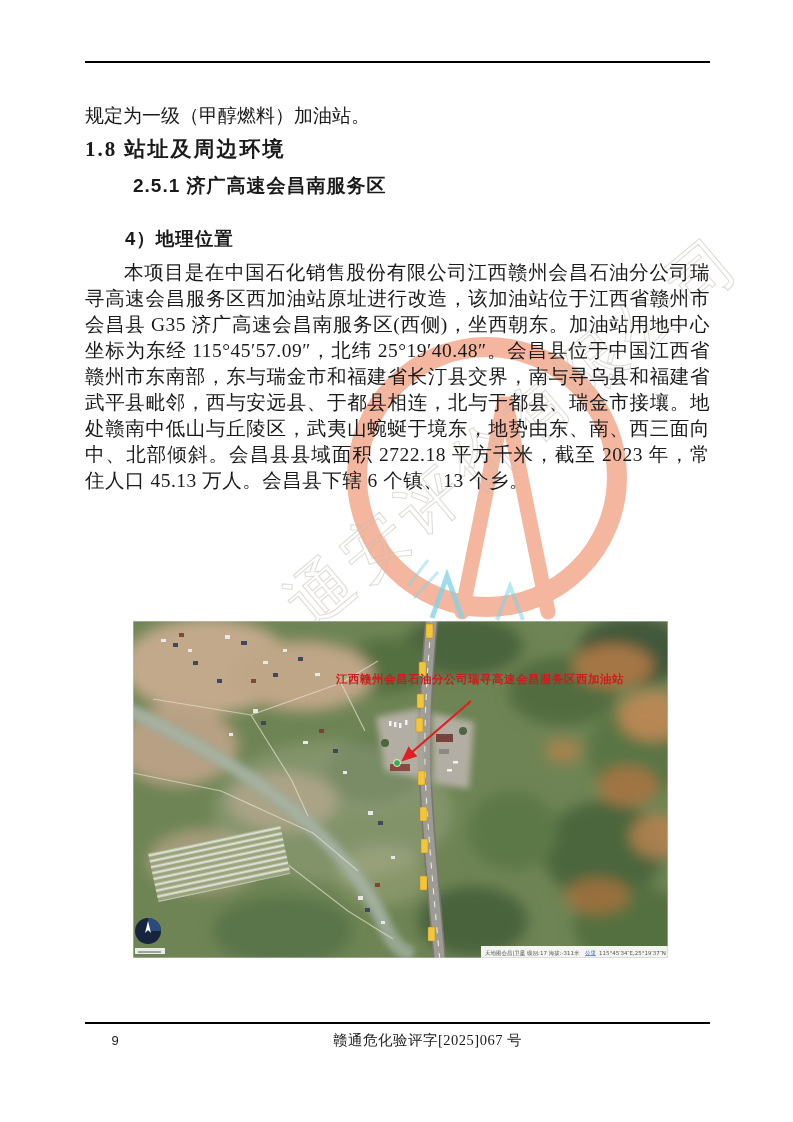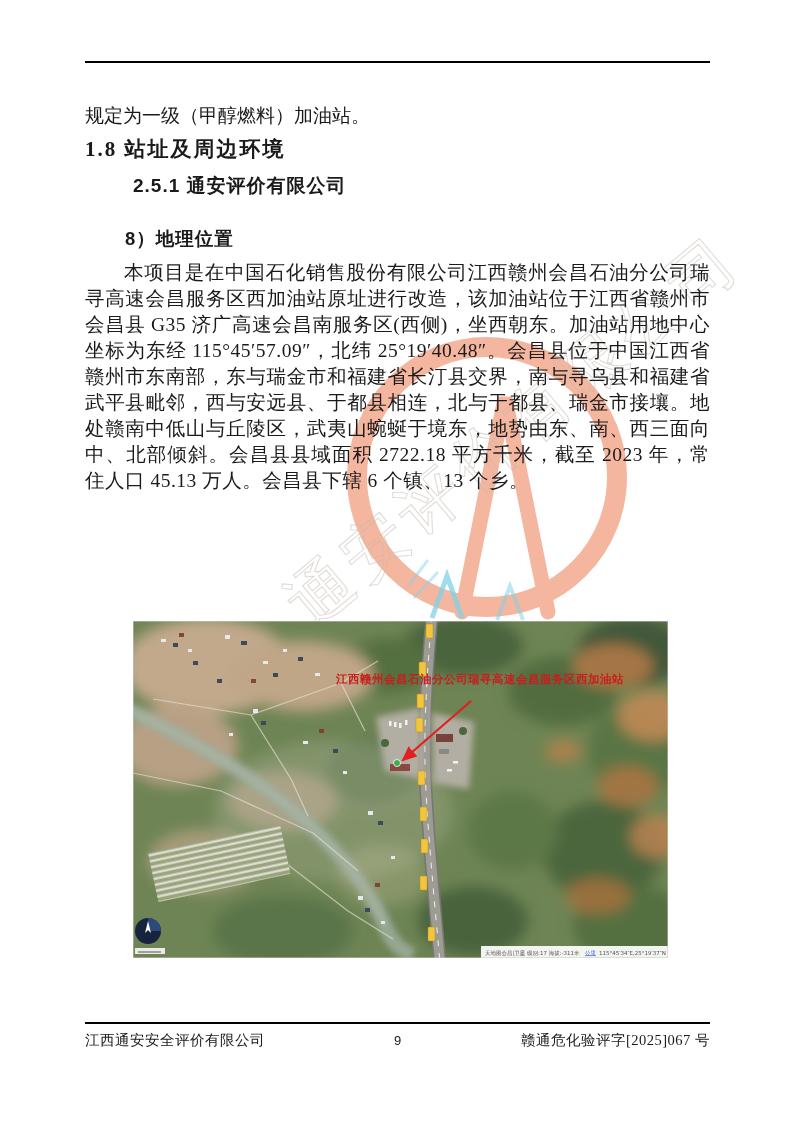--- a/index.html
+++ b/index.html
@@ -30,21 +30,21 @@
   }
   
   .map-fig{position:absolute;left:133px;top:621px;width:535px;height:299px;z-index:3;}
   .map-fig svg{display:block;}
   
   .ftr{position:absolute;left:85px;top:1022px;width:625px;z-index:2;}
   .ftr-rule{border-top:2px solid #000;height:0;}
   .ftr-row{display:flex;align-items:baseline;margin-top:7px;font-size:14.5px;}
   .ftr-company{flex:1;text-align:left;letter-spacing:0.5px;}
   .ftr-page{width:60px;text-align:center;font-size:13px;font-family:"Liberation Sans","DejaVu Sans",sans-serif;}
-  .ftr-doc{flex:1;text-align:right;letter-spacing:0.5px;}
+  .ftr-doc{flex:1;text-align:center;letter-spacing:0.5px;}
 </style>
 </head>
 <body>
 
 <div class="page">
 
   <svg class="watermark" width="793" height="1122" viewBox="0 0 793 1122" aria-hidden="true">
     <g opacity="0.8">
       <circle cx="487" cy="477" r="130" fill="none" stroke="#f3a488" stroke-width="20"></circle>
       <path d="M462,612 C488,486 500,424 505,398 C510,424 522,486 548,612" fill="none" stroke="#f3a488" stroke-width="15" stroke-linecap="round"></path>
@@ -56,22 +56,22 @@
       <path d="M408,586 L428,560 M414,598 L438,572" stroke-width="3" opacity="0.6"></path>
     </g>
   </svg>
 
   <div class="hdr">
     <div class="hdr-rule"></div>
   </div>
 
   <div class="body-block line-intro">规定为一级（甲醇燃料）加油站。</div>
   <div class="body-block h25">1.8 站址及周边环境</div>
-  <div class="body-block h251">2.5.1 通安评价有限公司</div>
-  <div class="body-block h1geo">8）地理位置</div>
+  <div class="body-block h251">2.5.1 济广高速会昌南服务区</div>
+  <div class="body-block h1geo">4）地理位置</div>
   <div class="body-block para">本项目是在中国石化销售股份有限公司江西赣州会昌石油分公司瑞寻高速会昌服务区西加油站原址进行改造，该加油站位于江西省赣州市会昌县 G35 济广高速会昌南服务区(西侧)，坐西朝东。加油站用地中心坐标为东经 115°45′57.09″，北纬 25°19′40.48″。会昌县位于中国江西省赣州市东南部，东与瑞金市和福建省长汀县交界，南与寻乌县和福建省武平县毗邻，西与安远县、于都县相连，北与于都县、瑞金市接壤。地处赣南中低山与丘陵区，武夷山蜿蜒于境东，地势由东、南、西三面向中、北部倾斜。会昌县县域面积 2722.18 平方千米，截至 2023 年，常住人口 45.13 万人。会昌县下辖 6 个镇、13 个乡。</div>
 
   <div class="map-fig">
     <svg width="535" height="337" viewBox="0 0 535 337">
       <defs>
         <filter id="b1" x="-20%" y="-20%" width="140%" height="140%">
             <feGaussianBlur stdDeviation="3"></feGaussianBlur>
           </filter>
         <filter id="b2" x="-30%" y="-30%" width="160%" height="160%">
             <feGaussianBlur stdDeviation="7"></feGaussianBlur>
@@ -224,19 +224,18 @@
         <text x="466" y="333.5" font-size="5.5" fill="#555" font-family="'DejaVu Sans','Liberation Sans',sans-serif">115°45′34″E,25°19′37″N</text>
       </g>
 
       <rect width="535" height="337" fill="none" stroke="#c9c9c9" stroke-width="1"></rect>
     </svg>
   </div>
 
   <div class="ftr">
     <div class="ftr-rule"></div>
     <div class="ftr-row">
-      <span class="ftr-company">江西通安安全评价有限公司</span>
       <span class="ftr-page">9</span>
       <span class="ftr-doc">赣通危化验评字[2025]067 号</span>
     </div>
   </div>
 
 </div>
 
 </body></html>

